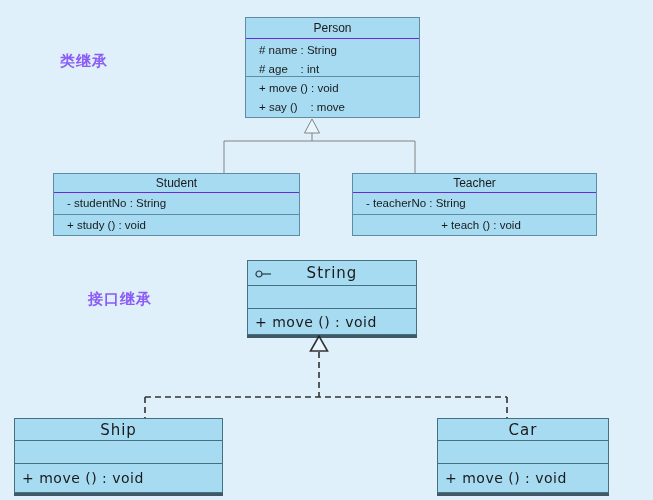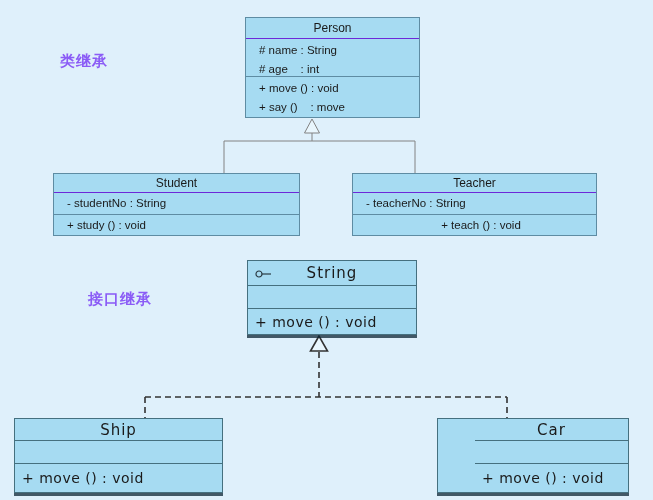--- a/index.html
+++ b/index.html
@@ -154,21 +154,21 @@
   </div>
 
   <div class="uml-box bottom-box" style="left:14px;top:418px;width:209px;height:75px;">
     <div class="title" style="height:22px;">Ship</div>
     <div class="sec" style="height:23px;"></div>
     <div class="sec" style="flex:1;">
       <div class="member">+ move () : void</div>
     </div>
   </div>
 
-  <div class="uml-box bottom-box" style="left:437px;top:418px;width:192px;height:75px;padding-left:37px;">
+  <div class="uml-box bottom-box" style="left:437px;top:418px;width:172px;height:75px;">
     <div class="title" style="height:22px;">Car</div>
     <div class="sec" style="height:23px;"></div>
     <div class="sec" style="flex:1;">
       <div class="member">+ move () : void</div>
     </div>
   </div>
 
 </div>
 
 </body></html>

